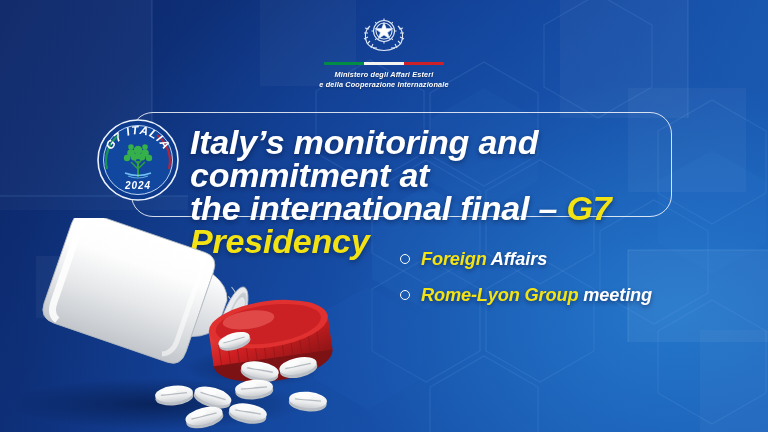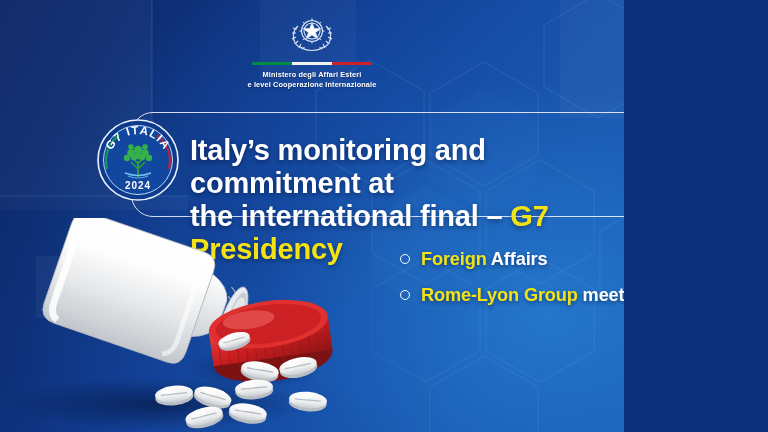--- a/index.html
+++ b/index.html
@@ -3,30 +3,31 @@
 <meta charset="utf-8">
 <style>
   * { margin:0; padding:0; box-sizing:border-box; }
   html,body { width:768px; height:432px; overflow:hidden; }
   body {
     font-family:"Liberation Sans", sans-serif;
     background:#0d2f7a;
     position:relative;
   }
   #slide {
-    position:absolute; inset:0; width:624px; height:432px; overflow:hidden;
+    position:absolute; inset:0; width:768px; height:432px; overflow:hidden;
     background:
       radial-gradient(120% 140% at 88% 72%, rgba(36,120,205,0.95) 0%, rgba(25,86,175,0.55) 38%, rgba(14,48,128,0) 72%),
       linear-gradient(118deg,
         #0b2566 0%,
         #0e2f77 22%,
         #10398e 42%,
         #14479f 60%,
         #1a59b0 80%,
         #1d62bb 100%);
+    font-style: italic;
   }
 
   
   .bg-layer { position:absolute; inset:0; pointer-events:none; }
   .sq { position:absolute; }
 
   .hexsvg { position:absolute; inset:0; width:768px; height:432px; opacity:.55; }
 
   
   .ministry {
@@ -49,24 +50,23 @@
   }
 
   
   .headline-box {
     position:absolute; left:131px; top:112px; width:541px; height:105px;
     border:1.6px solid rgba(255,255,255,.82);
     border-radius:22px;
   }
   .headline {
     position:absolute; left:190px; top:126px; width:470px;
-    color:#ffffff; font-weight:700; font-size:29px; line-height:33px;
+    color:#ffffff; font-weight:700; font-size:34px; line-height:33px;
     letter-spacing:-.2px;
     text-shadow:0 2px 5px rgba(0,10,40,.45);
-    margin-top:8px;
   }
   .headline .hl-yellow { color:#f4e313; }
 
   
   .g7logo {
     position:absolute; left:97px; top:119px; width:82px; height:82px;
   }
 
   
   .bullets {
@@ -158,21 +158,21 @@
     </svg>
 
     <div class="tricolor">
       <i class="tc-g"></i>
       <i class="tc-w"></i>
       <i class="tc-r"></i>
     </div>
 
     <div class="ministry-text">
       <div>Ministero degli Affari Esteri</div>
-      <div>e level Cooperazione Internazionale</div>
+      <div>e della Cooperazione Internazionale</div>
     </div>
   </div>
 
   <div class="headline-box"></div>
 
   <svg class="g7logo" viewBox="0 0 82 82">
     <circle cx="41" cy="41" r="40" fill="#0d3a8c" stroke="#eaf2fd" stroke-width="1.6"></circle>
     <circle cx="41" cy="41" r="34.5" fill="#12479f" stroke="#bcd6f4" stroke-width="1"></circle>
     <path d="M10 50 A33 33 0 0 1 22 16" fill="none" stroke="#17a04a" stroke-width="2.2" opacity=".9"></path>
     <path d="M60 16 A33 33 0 0 1 72 50" fill="none" stroke="#c42030" stroke-width="2.2" opacity=".9"></path>

